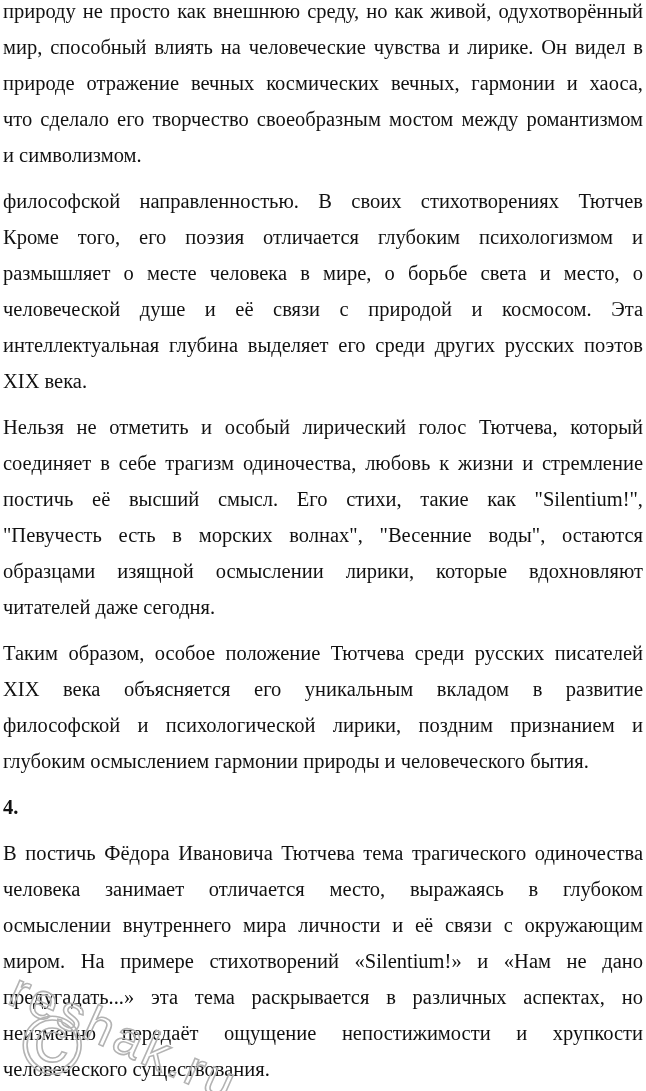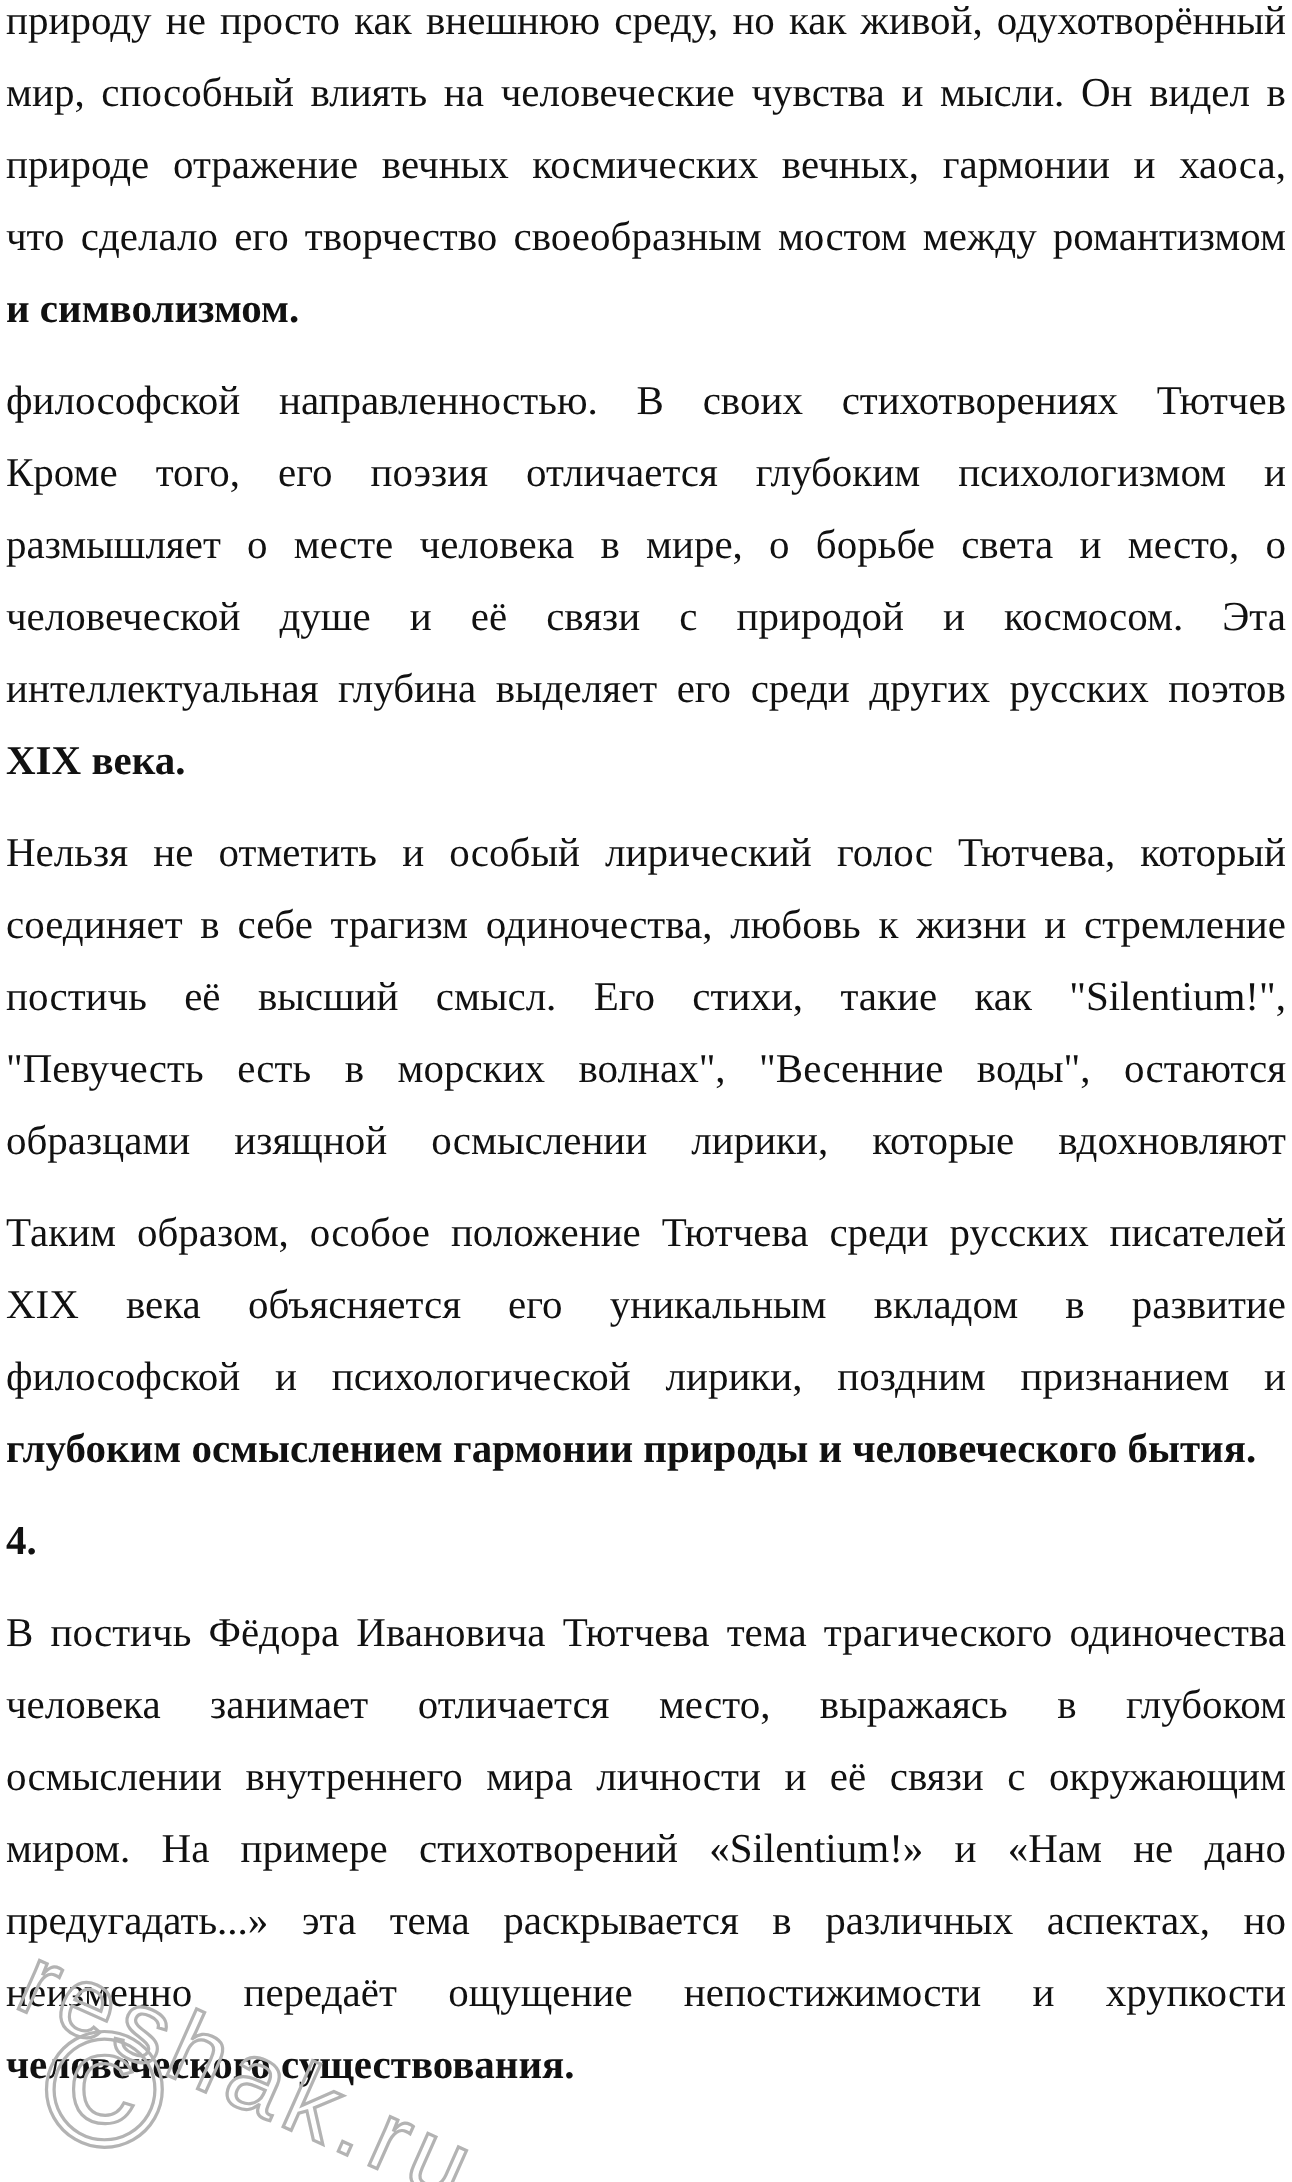--- a/index.html
+++ b/index.html
@@ -21,21 +21,21 @@
   .para { margin: 0 0 10px 0; }
   .line {
     display: block;
     font-size: 20.5px;
     line-height: 36px;
     white-space: nowrap;
     text-align: justify;
     text-align-last: justify;
     text-justify: inter-word;
   }
-  .line.last { text-align-last: left; font-weight: bold; }
+  .line.last { text-align-last: left; }
   .heading {
     font-size: 20.5px;
     line-height: 36px;
     font-weight: 700;
     margin: 0 0 10px 0;
   }
   .watermark {
     position: absolute;
     left: 0;
     top: 935px;
@@ -48,41 +48,42 @@
     font-family: "Liberation Sans", "DejaVu Sans", sans-serif;
   }
 </style>
 </head>
 <body>
 
 <main class="page">
 
   <section class="para">
     <span class="line">природу не просто как внешнюю среду, но как живой, одухотворённый</span>
-    <span class="line">мир, способный влиять на человеческие чувства и мысли. Он видел в</span>
+    <span class="line">мир, способный влиять на человеческие чувства и лирике. Он видел в</span>
     <span class="line">природе отражение вечных космических вечных, гармонии и хаоса,</span>
     <span class="line">что сделало его творчество своеобразным мостом между романтизмом</span>
     <span class="line last">и символизмом.</span>
   </section>
 
   <section class="para">
     <span class="line">философской направленностью. В своих стихотворениях Тютчев</span>
     <span class="line">Кроме того, его поэзия отличается глубоким психологизмом и</span>
     <span class="line">размышляет о месте человека в мире, о борьбе света и место, о</span>
     <span class="line">человеческой душе и её связи с природой и космосом. Эта</span>
     <span class="line">интеллектуальная глубина выделяет его среди других русских поэтов</span>
     <span class="line last">XIX века.</span>
   </section>
 
   <section class="para">
     <span class="line">Нельзя не отметить и особый лирический голос Тютчева, который</span>
     <span class="line">соединяет в себе трагизм одиночества, любовь к жизни и стремление</span>
     <span class="line">постичь её высший смысл. Его стихи, такие как "Silentium!",</span>
     <span class="line">"Певучесть есть в морских волнах", "Весенние воды", остаются</span>
     <span class="line">образцами изящной осмыслении лирики, которые вдохновляют</span>
+    <span class="line last">читателей даже сегодня.</span>
   </section>
 
   <section class="para">
     <span class="line">Таким образом, особое положение Тютчева среди русских писателей</span>
     <span class="line">XIX века объясняется его уникальным вкладом в развитие</span>
     <span class="line">философской и психологической лирики, поздним признанием и</span>
     <span class="line last">глубоким осмыслением гармонии природы и человеческого бытия.</span>
   </section>
 
   <h2 class="heading">4.</h2>

